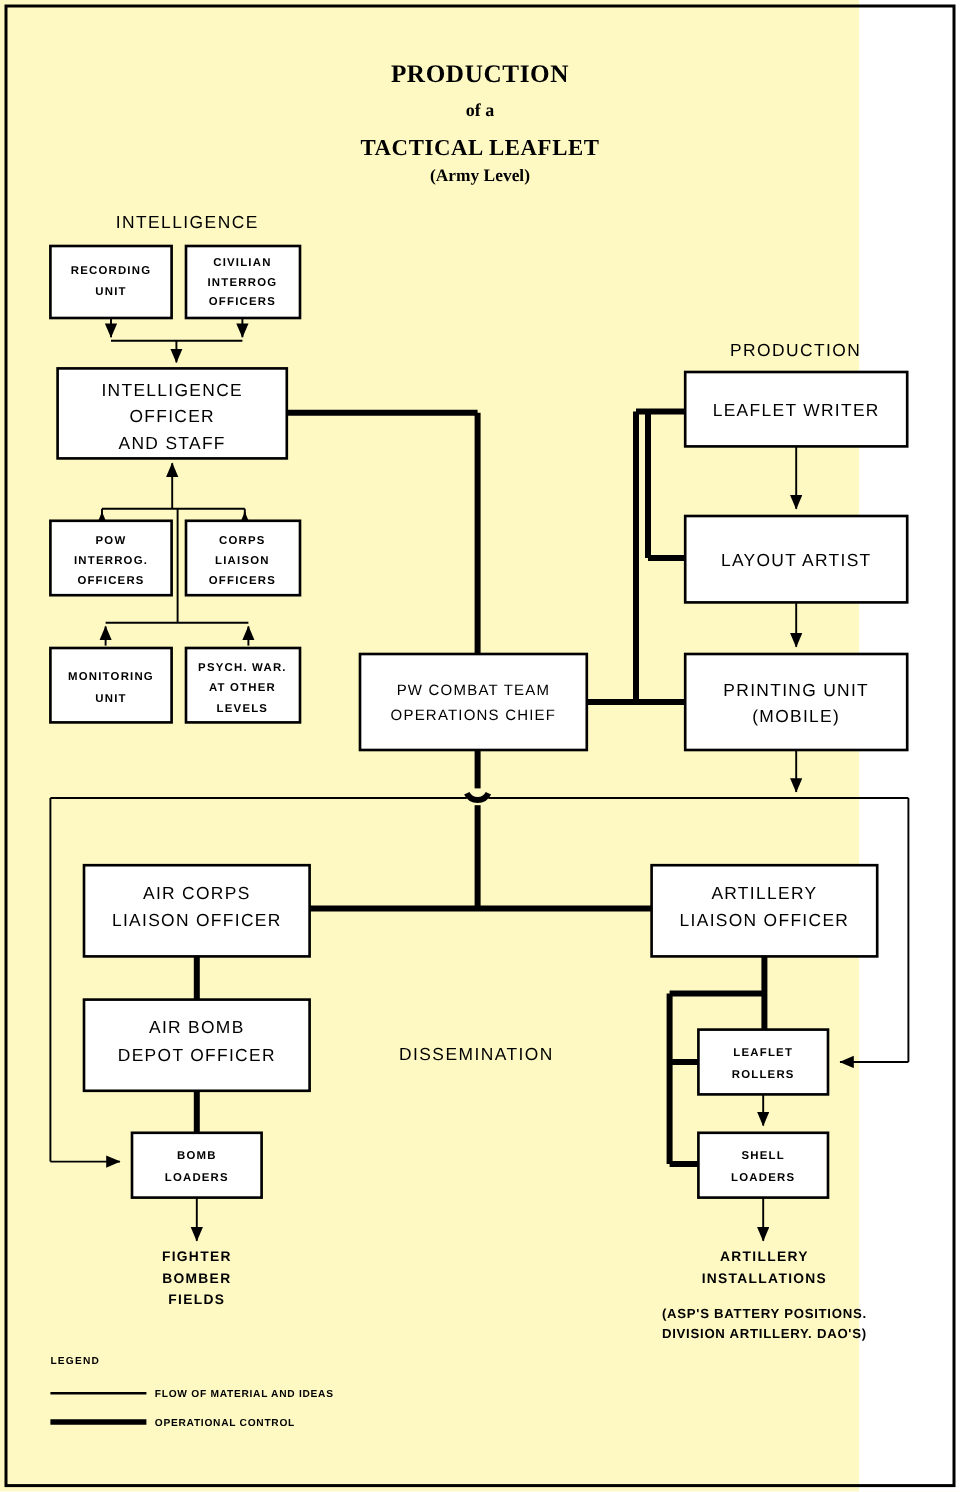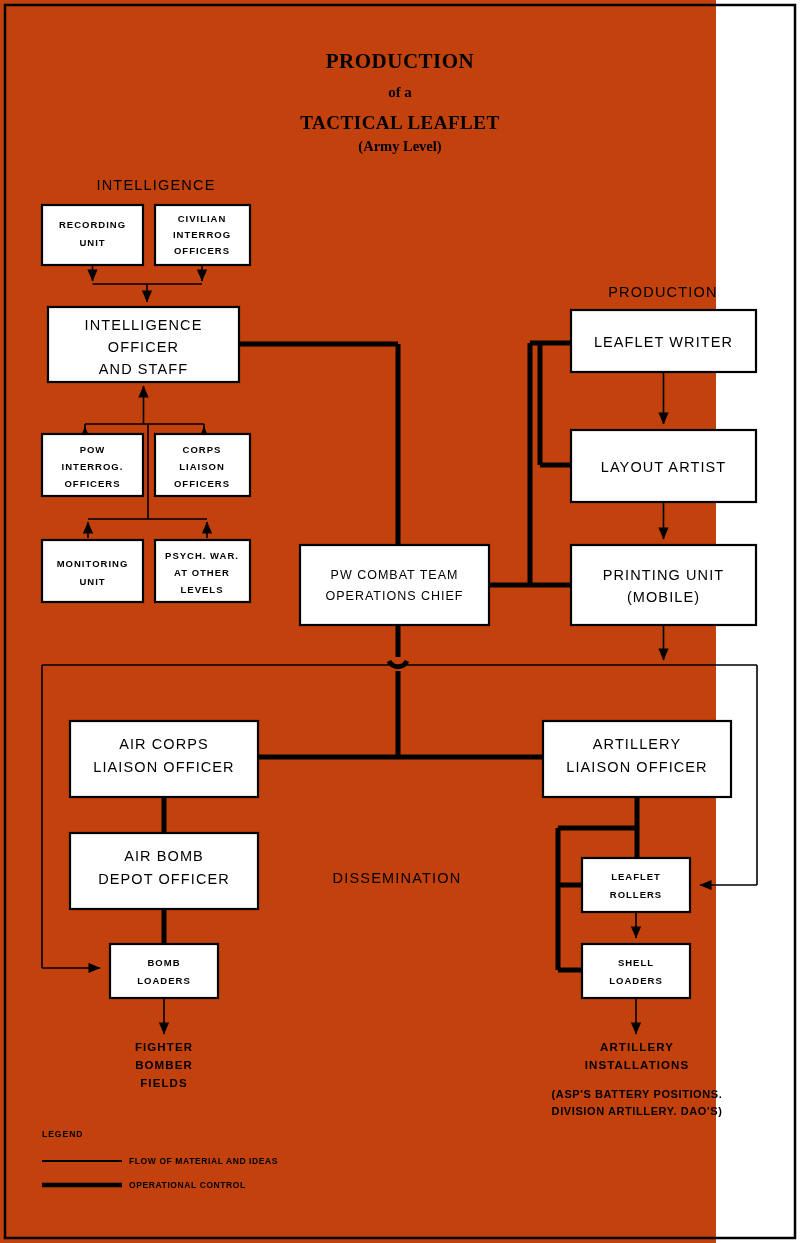--- a/index.html
+++ b/index.html
@@ -1,18 +1,18 @@
 <!DOCTYPE html>
 <html><head>
 <meta charset="utf-8">
 <style>
   html,body{margin:0;padding:0;background:#ffffff;}
   body{width:800px;height:1243px;overflow:hidden;
        font-family:"Liberation Sans", sans-serif;}
-  #stage{position:relative;width:716px;height:1243px;background:#c2410c;}
+  #stage{position:relative;width:716px;height:1243px;background:#fef9c3;}
   svg#diagram{position:absolute;left:0;top:0;width:800px;height:1243px;}
   .frame{fill:none;stroke:#000;stroke-width:2.5;}
   .box{fill:#ffffff;stroke:#000;stroke-width:2.2;}
   .thick{stroke:#000;stroke-width:5;fill:none;}
   .thinline{stroke:#000;stroke-width:1.6;fill:none;}
   .ttl{font-family:"Liberation Serif", serif;font-weight:bold;text-anchor:middle;fill:#000;}
   .ttl1{font-size:21px;letter-spacing:0.5px;}
   .ttl2{font-size:15px;}
   .ttl3{font-size:19px;letter-spacing:0.5px;}
   .ttl4{font-size:14.5px;}

